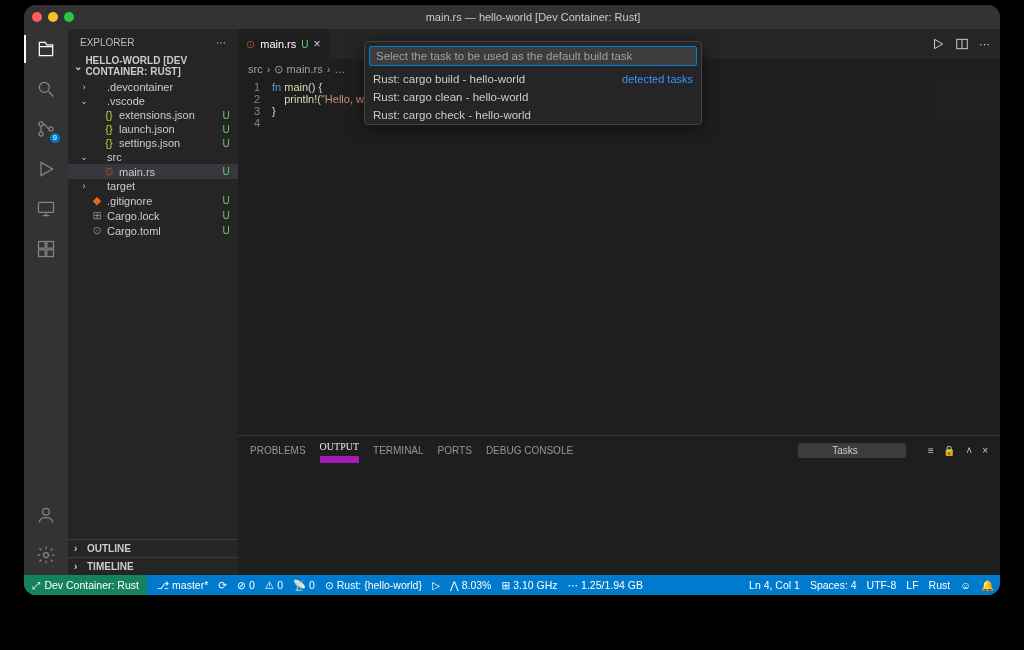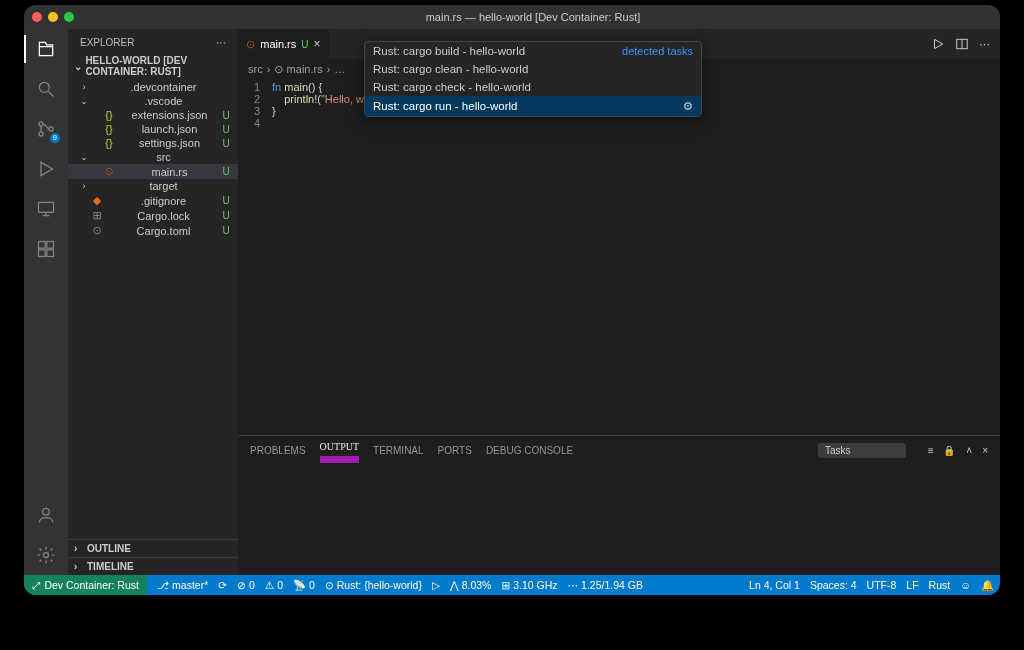--- a/index.html
+++ b/index.html
@@ -22,21 +22,21 @@
   .sidebar { width: 170px; background: #252526; display: flex; flex-direction: column; }
   .sidebar-title { font-size: 10px; color: #bbb; padding: 8px 12px 4px; text-transform: uppercase; display:flex; justify-content:space-between; align-items:center;}
   .section-hdr { font-size: 10px; font-weight: 700; color: #ccc; padding: 3px 6px; display:flex; align-items:center; gap:3px; }
   .section-hdr .chev { width:10px; display:inline-block; }
   .tree { flex: 1; overflow: auto; font-size: 11px; }
   .row { display: flex; align-items: center; padding: 1px 6px 1px 0; cursor: pointer; color:#ccc; }
   .row.sel { background: #37373d; }
   .row .ind { display:inline-block; }
   .row .chev { width:12px; text-align:center; color:#ccc; font-size:9px;}
   .row .ficon { width:14px; text-align:center; margin-right:3px;}
-  .row .label { flex:1; white-space:nowrap; overflow:hidden; text-overflow:ellipsis;text-align:center; }
+  .row .label { flex:1; white-space:nowrap; overflow:hidden; text-overflow:ellipsis; }
   .row .status { width:12px; text-align:center; color:#6c6; font-size:10px;}
   .fi-json { color:#cbcb41;}
   .fi-rust { color:#a0522d;}
   .fi-git { color:#e8691b;}
   .fi-lock { color:#888;}
   .fi-toml { color:#888;}
   .outline-sec { border-top:1px solid #3c3c3c; }
 
   .main { flex:1; display:flex; flex-direction:column; min-width:0; background:#1e1e1e; }
   .tabbar { height:30px; background:#252526; display:flex; align-items:stretch; }
@@ -57,25 +57,25 @@
   .quickpick { position:absolute; top:36px; left:340px; width:338px; background:#252526; border:1px solid #454545; border-radius:4px; box-shadow:0 4px 16px rgba(0,0,0,.5); z-index:50; font-size:11.5px;}
   .qp-input { margin:4px; border:1px solid #007fd4; background:#3c3c3c; border-radius:2px; padding:3px 6px; color:#a0a0a0;}
   .qp-list {}
   .qp-item { padding:3px 8px; display:flex; align-items:center; cursor:pointer; color:#ccc;}
   .qp-item .qlabel{flex:1;}
   .qp-item.sel { background:#04395e; color:#fff;}
   .qp-detected { color:#3794ff; font-size:11px;}
   .qp-gear { color:#ccc; }
 
   .panel { height:140px; background:#1e1e1e; border-top:1px solid #3c3c3c; display:flex; flex-direction:column;}
-  .panel-tabs { height:28px; display:flex; align-items:center; gap:14px; padding:0 12px; font-size:10px; color:#969696;}
+  .panel-tabs { height:28px; display:flex; align-items:center; gap:14px; padding:0 12px; font-size:10px; color:#969696;text-align:center;}
   .panel-tabs .ptab {cursor:pointer; text-transform:uppercase; padding:4px 0;}
   .panel-tabs .ptab.active { color:#e7e7e7; border-bottom:7px solid #a21caf;font-family:Liberation Serif, serif;}
   .panel-tabs .psp{flex:1;}
-  .panel-select { background:#3c3c3c; border:1px solid #3c3c3c; color:#ccc; font-size:10px; padding:1px 20px 1px 6px; border-radius:2px; width:88px;}
+  .panel-select { background:#3c3c3c; border:1px solid #3c3c3c; color:#ccc; font-size:10px; padding:1px 20px 1px 6px; border-radius:2px; width:108px;}
   .panel-icons { display:flex; gap:10px; color:#ccc; margin-left:8px;}
   .panel-icons span{cursor:pointer;}
   .panel-body { flex:1; }
 
   .statusbar { height:20px; background:#007acc; color:#fff; display:flex; align-items:center; font-size:10.5px; padding:0 6px; gap:10px;}
   .statusbar .sitem { display:flex; align-items:center; gap:3px; cursor:pointer; white-space:nowrap;}
   .statusbar .remote { background:#16825d; margin:-0 0 0 -6px; padding:0 8px; height:100%; display:flex; align-items:center; gap:4px;}
   .statusbar .sp { flex:1; }
   svg { display:block; }
 </style>
@@ -369,31 +369,28 @@
     <div class="sitem">Ln 4, Col 1</div>
     <div class="sitem">Spaces: 4</div>
     <div class="sitem">UTF-8</div>
     <div class="sitem">LF</div>
     <div class="sitem">Rust</div>
     <div class="sitem">☺</div>
     <div class="sitem">🔔</div>
   </div>
 
   <div class="quickpick">
+    <div class="qp-input">Select the task to be used as the default build task</div>
     <div class="qp-list" id="qplist">
         <div class="qp-item">
           <span class="qlabel">Rust: cargo build - hello-world</span>
           <span class="qp-detected">detected tasks</span>
         </div>
         <div class="qp-item">
           <span class="qlabel">Rust: cargo clean - hello-world</span>
         </div>
         <div class="qp-item">
           <span class="qlabel">Rust: cargo check - hello-world</span>
         </div>
-        <div class="qp-item sel">
-          <span class="qlabel">Rust: cargo run - hello-world</span>
-          <span class="qp-gear">⚙</span>
-        </div>
       </div>
   </div>
 
 </div>
 
 </body></html>

